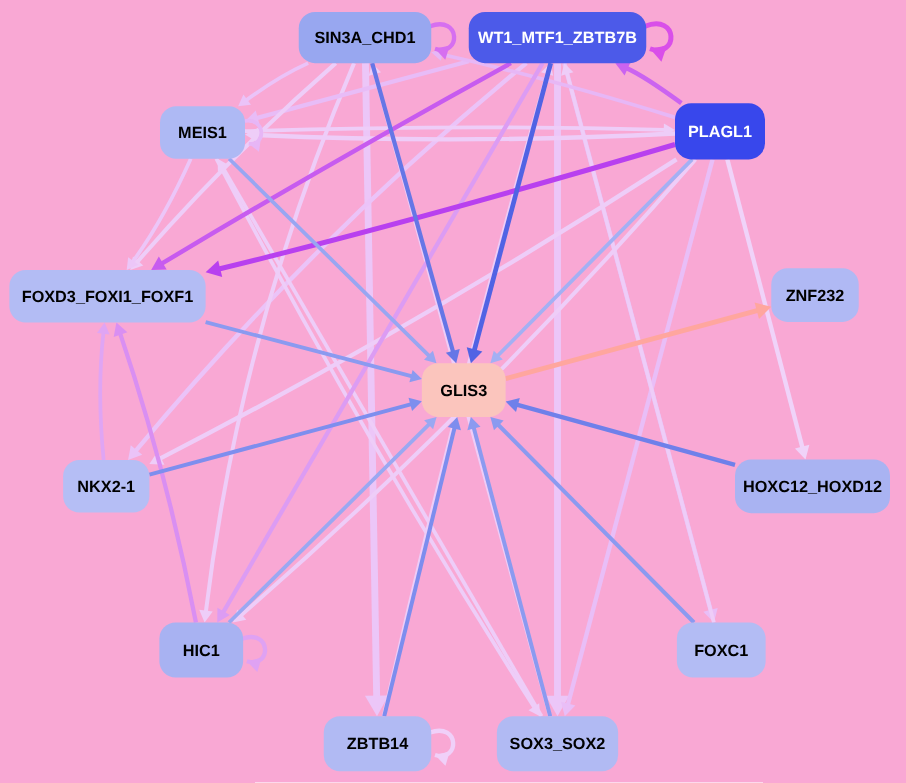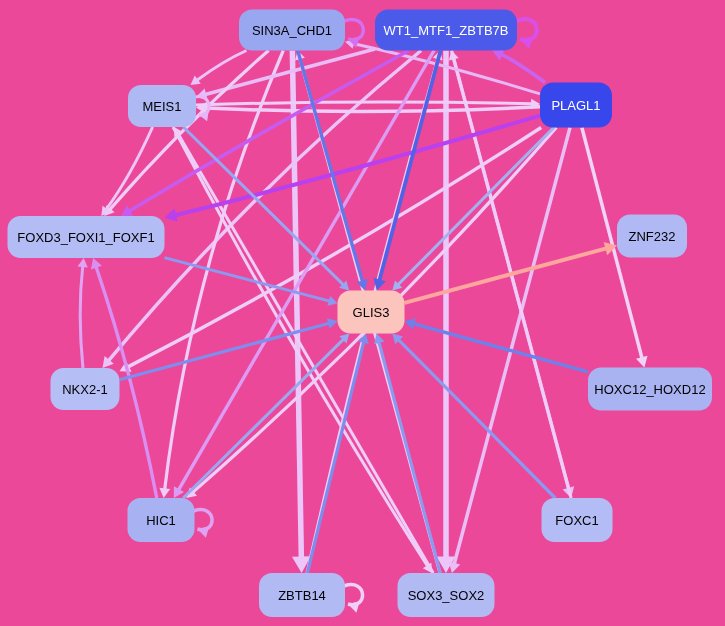--- a/index.html
+++ b/index.html
@@ -1,21 +1,22 @@
 <!DOCTYPE html>
 <html><head>
 <meta charset="utf-8">
 <style>
   html,body{margin:0;padding:0;background:#ffffff;}
   #stage{
     position:relative;
     width:725px;height:626px;
-    background:#ec4899;
+    background:#f9a8d4;
     font-family:"Liberation Sans", sans-serif;
     overflow:hidden;
+    font-weight:bold;
   }
   #graph{position:absolute;left:0;top:0;}
   .node-rect{cursor:pointer;}
   .node-label{
     font-family:"Liberation Sans", sans-serif;
     font-size:13px;
     pointer-events:none;
   }
 </style>
 </head>

